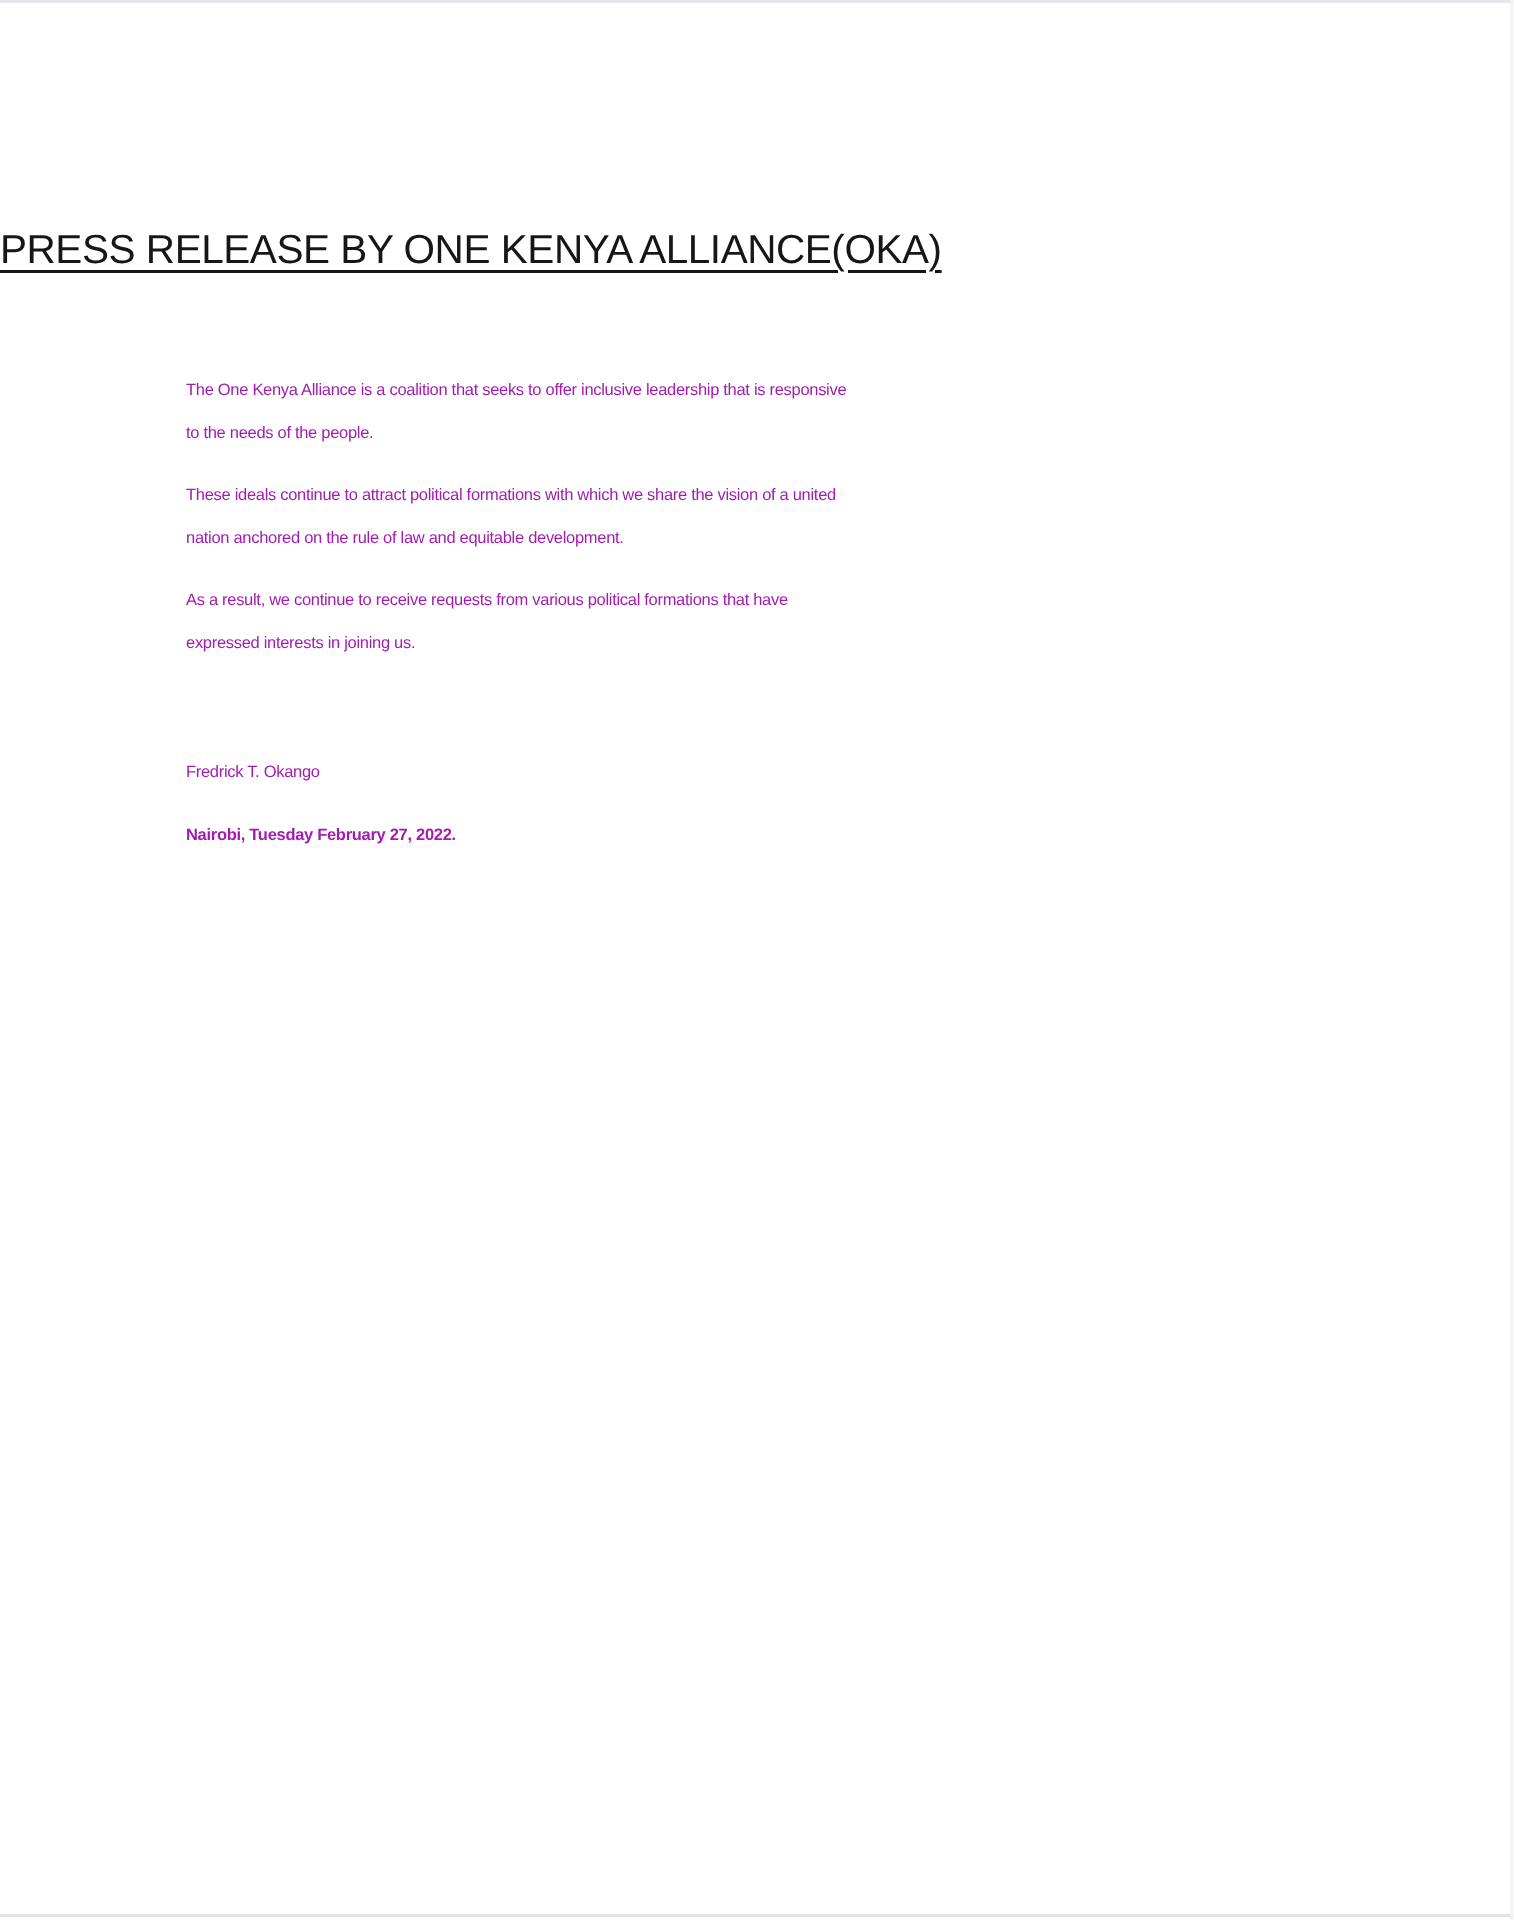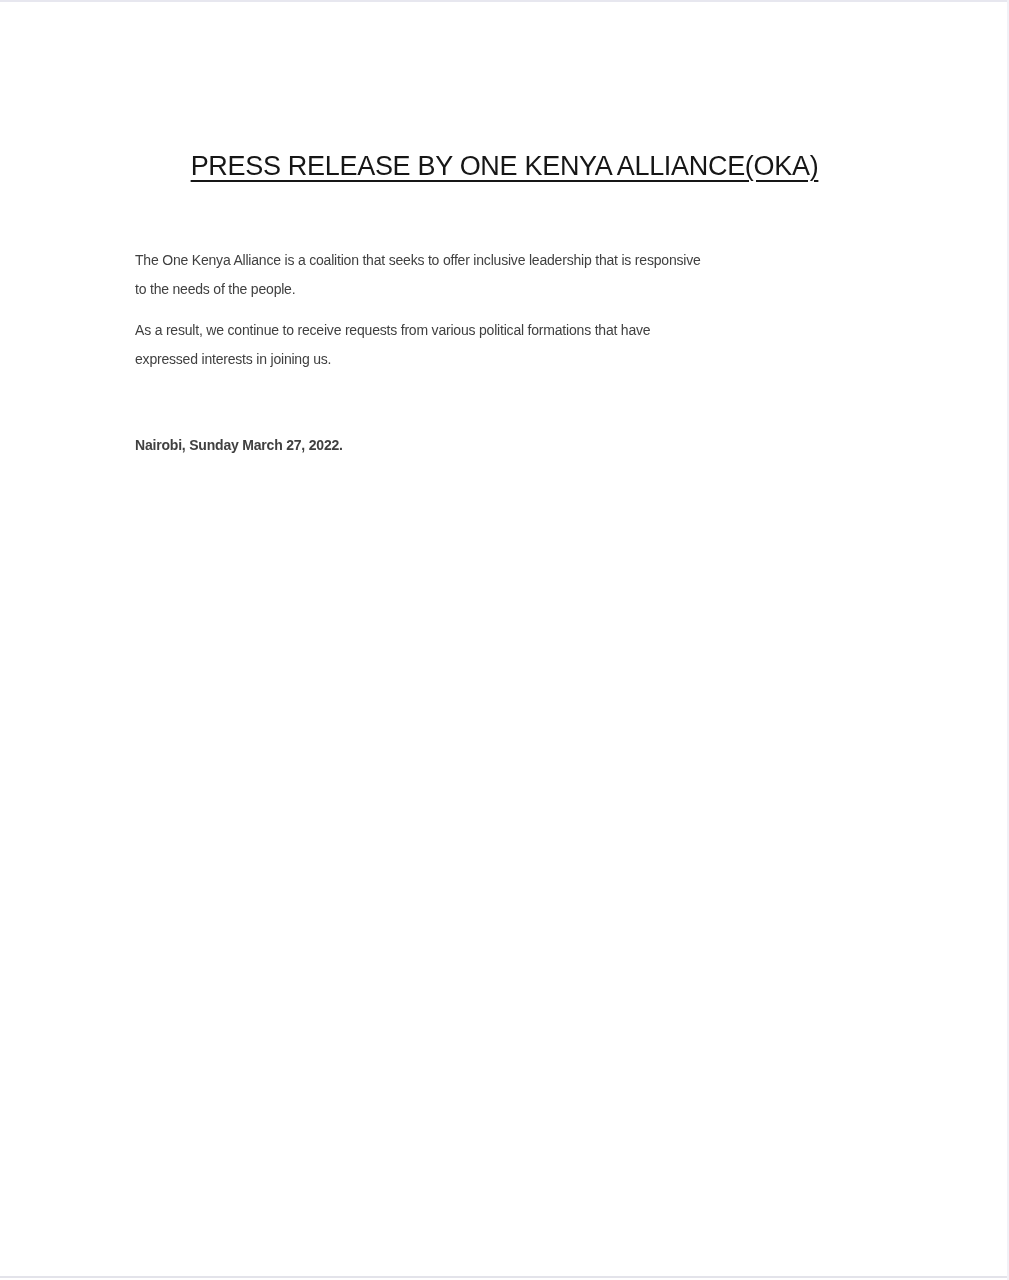--- a/index.html
+++ b/index.html
@@ -36,41 +36,41 @@
     background: #e3e3ea;
   }
   .edge-right {
     position: absolute;
     right: 0; top: 0;
     width: 2px; height: 100%;
     background: #f1f1f6;
   }
   .doc-title {
     margin: 148px 0 0 0;
-    text-align: center;
+    text-align: left;
     font-size: 27px;
     font-weight: 400;
     line-height: 36px;
     letter-spacing: -0.3px;
     color: #161616;
     text-decoration: underline;
     text-underline-offset: 5px;
     text-decoration-thickness: 2px;
   }
   .doc-body {
     margin: 62px 80px 0 123px;
     width: 820px;
   }
   .doc-body p {
-    margin: 0 0 13px 12px;
-    font-size: 14px;
+    margin: 0 0 13px 1px;
+    font-size: 11px;
     line-height: 28.5px;
     letter-spacing: -0.2px;
     white-space: pre-line;
-    color: #404040;
+    color: #a21caf;
   }
   .signature {
     margin-top: 58px;
   }
   .sig-line {
     margin: 0 0 12px 0;
     font-size: 16.5px;
     line-height: 28.5px;
     letter-spacing: -0.2px;
     color: #1e1e1e;
@@ -88,21 +88,24 @@
   <div class="edge-left"></div>
   <div class="edge-top"></div>
   <div class="edge-bottom"></div>
   <div class="edge-right"></div>
 
   <h1 class="doc-title">PRESS RELEASE BY ONE KENYA ALLIANCE(OKA)</h1>
 
   <div class="doc-body">
     <p>The One Kenya Alliance is a coalition that seeks to offer inclusive leadership that is responsive
 to the needs of the people.</p>
+    <p>These ideals continue to attract political formations with which we share the vision of a united
+nation anchored on the rule of law and equitable development.</p>
     <p>As a result, we continue to receive requests from various political formations that have
 expressed interests in joining us.</p>
 
     <div class="signature">
-      <p class="sig-line sig-date">Nairobi, Sunday March 27, 2022.</p>
+      <p class="sig-line">Fredrick T. Okango</p>
+      <p class="sig-line sig-date">Nairobi, Tuesday February 27, 2022.</p>
     </div>
   </div>
 
 </div>
 
 </body></html>

